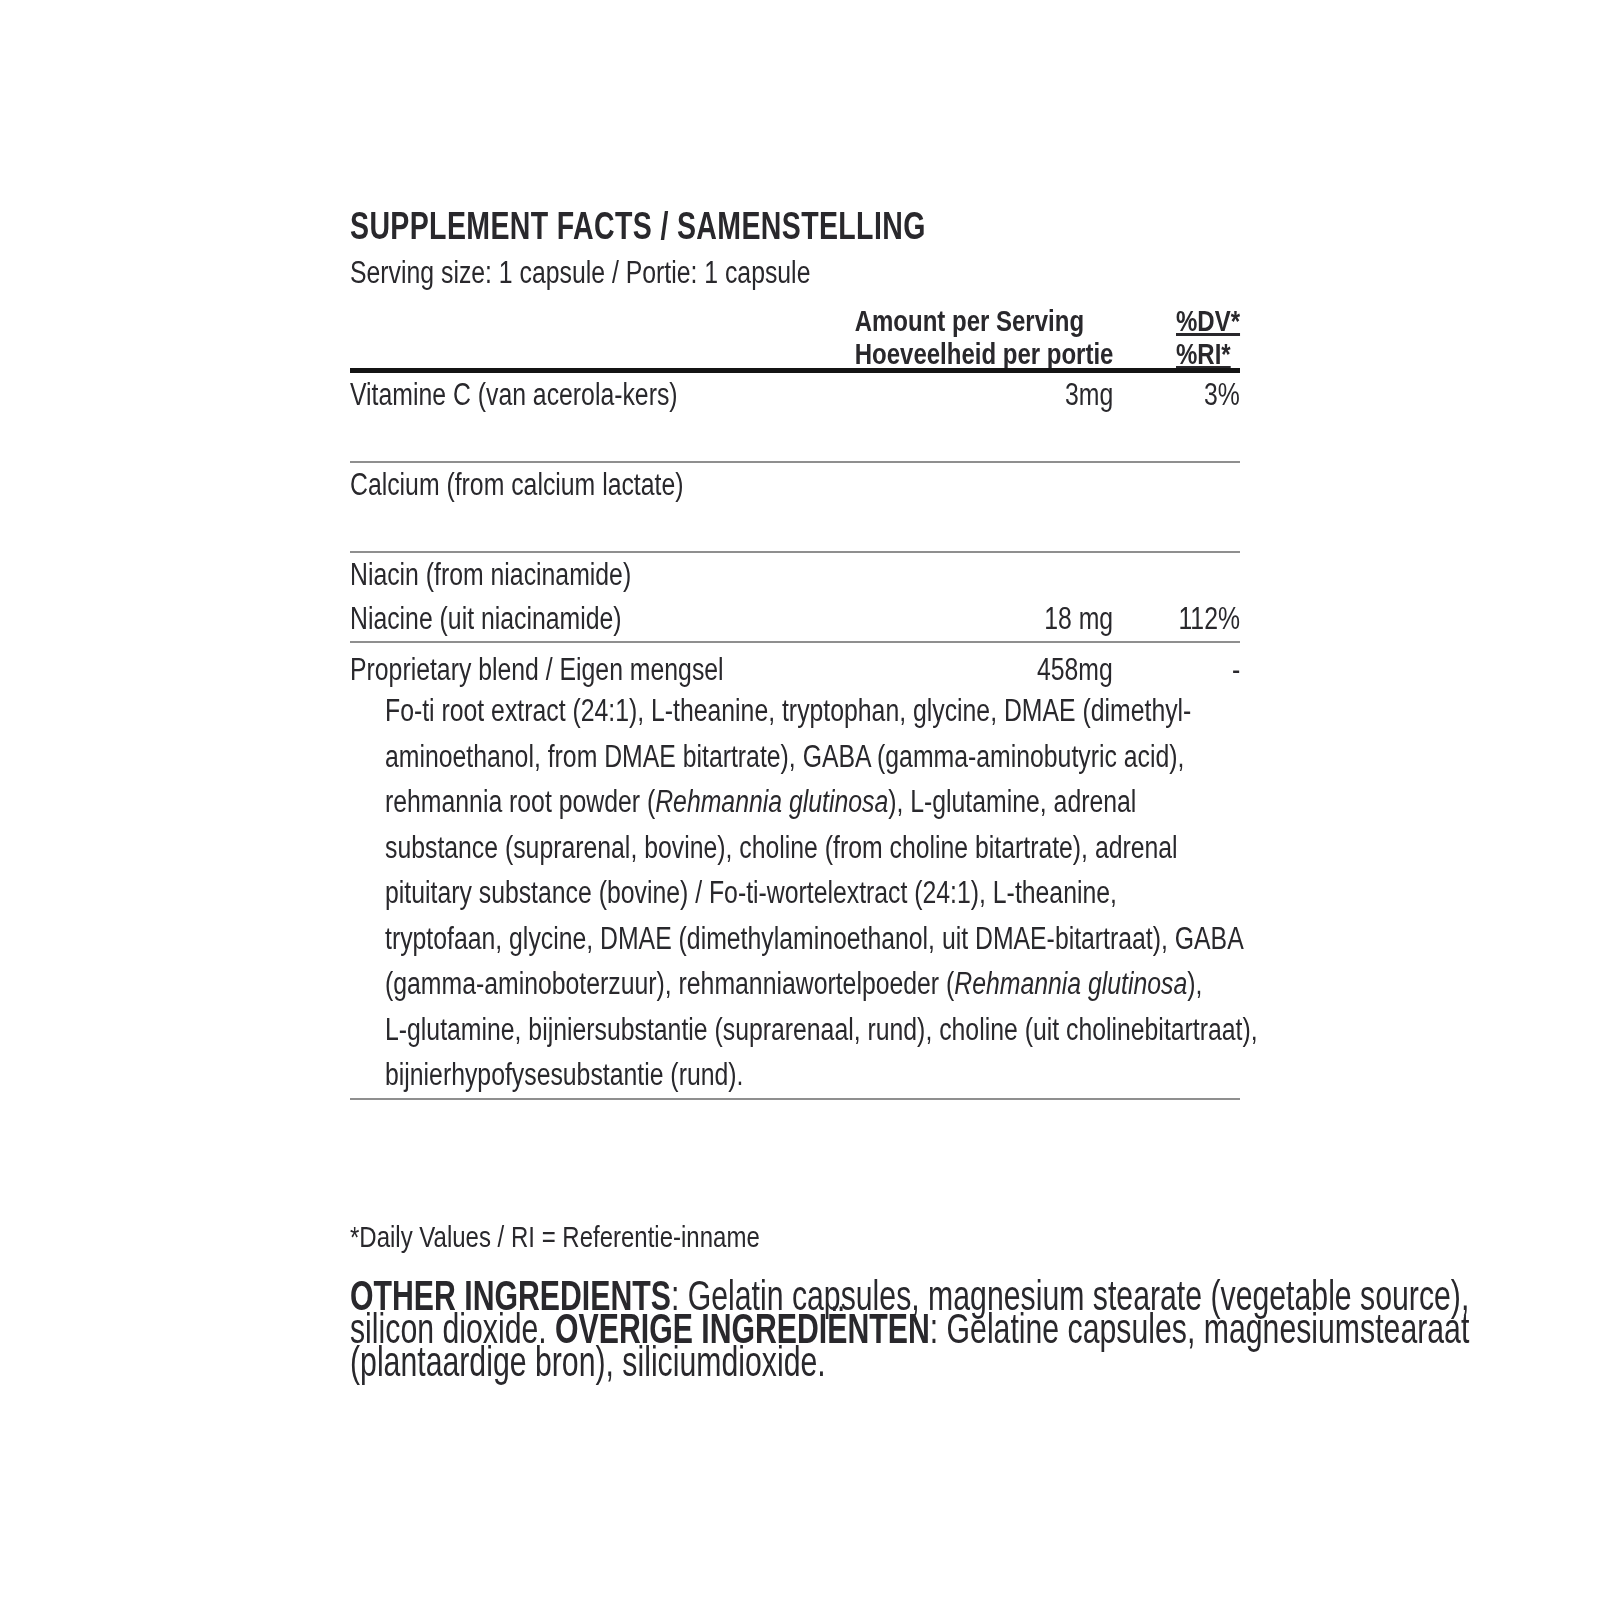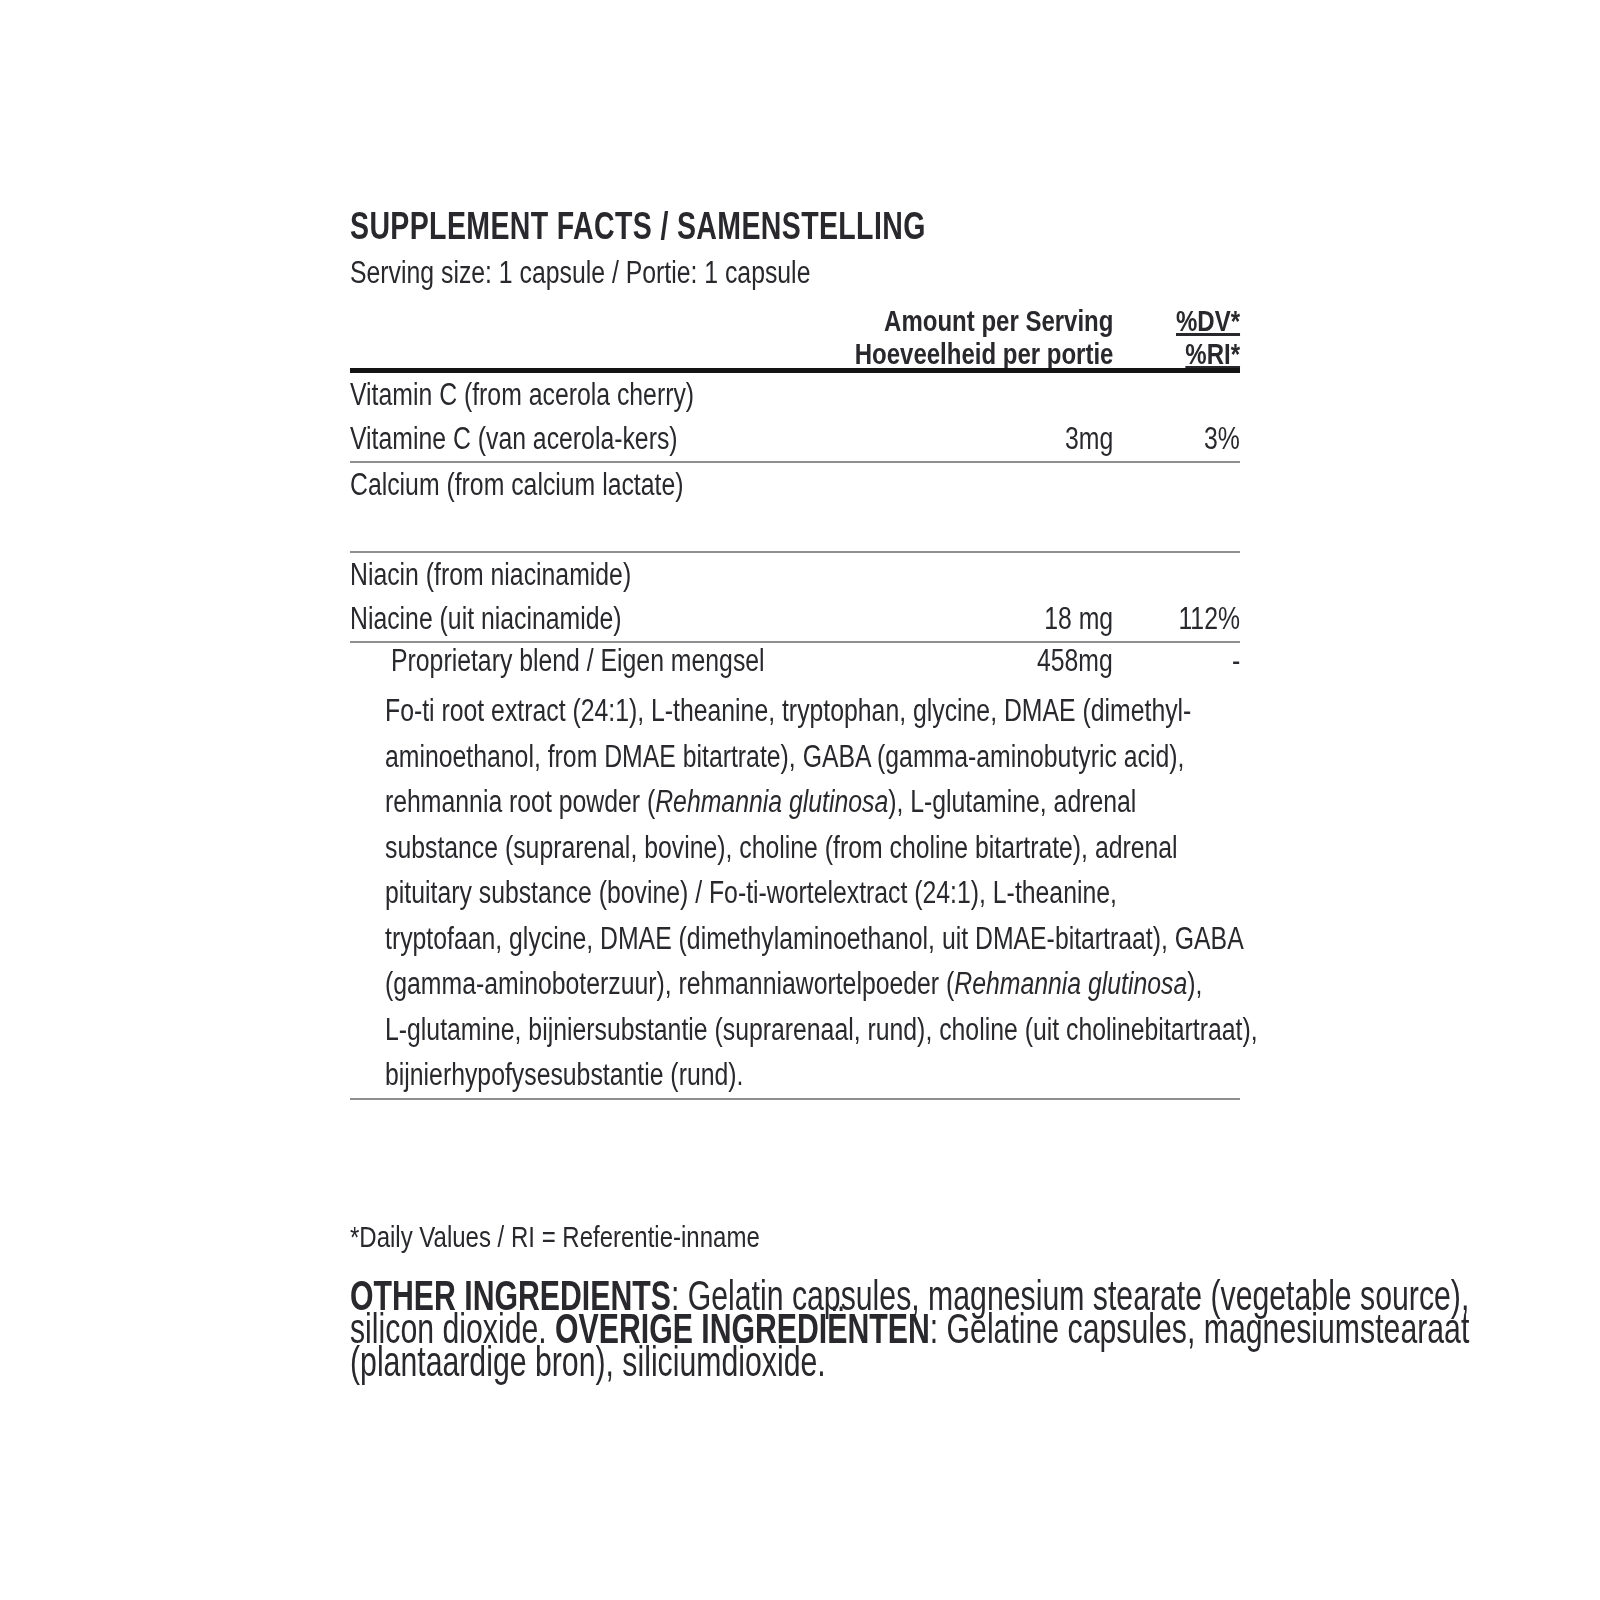--- a/index.html
+++ b/index.html
@@ -28,35 +28,35 @@
   .sxi-r{transform-origin:100% 50%;}
 
   .title{
     position:absolute;top:203px;left:0;
     font-size:38px;font-weight:bold;line-height:46px;letter-spacing:0.5px;
   }
   .serving{
     position:absolute;top:252px;left:0;
     font-size:31px;line-height:42px;
   }
-  .hdr{position:absolute;top:304px;text-align:right;font-weight:bold;font-size:30px;}
+  .hdr{position:absolute;top:304px;font-weight:bold;font-size:30px;}
   .hdr > div{line-height:33px;}
   .hdr-amount{right:127px;}
   .hdr-dv{right:0;text-decoration:underline;}
 
   .rule-heavy{position:absolute;top:368px;left:0;width:890px;height:5px;background:var(--rule-heavy);}
 
   .facts{position:absolute;top:373px;left:0;width:890px;font-size:31px;}
   .block{height:90px;border-bottom:2px solid var(--rule-light);box-sizing:border-box;}
   .bline-row{height:44px;display:flex;align-items:center;}
   .cell-name{flex:1 1 0;min-width:0;}
   .cell-amt{width:130px;flex:none;text-align:right;text-decoration:underline;}
   .cell-dv{width:127px;flex:none;text-align:right;}
 
-  .blend-row{height:45px;display:flex;align-items:flex-start;margin-left:41px;}
+  .blend-row{height:45px;display:flex;align-items:flex-end;}
   .blend-desc{padding-left:35px;border-bottom:2px solid var(--rule-light);}
   .dline{height:45.5px;line-height:45.5px;}
 
   .footnote{
     position:absolute;top:1216px;left:0;
     font-size:30px;line-height:42px;
   }
   .other{position:absolute;top:1279px;left:0;font-size:42px;}
   .other .oline{line-height:33px;}
   .other b{font-weight:bold;}
@@ -77,23 +77,20 @@
   <div class="hdr hdr-dv">
     <div class="sx sx-r">%DV*</div>
     <div class="sx sx-r">%RI*</div>
   </div>
 
   <div class="rule-heavy"></div>
 
   <div class="facts">
 
     <div class="block">
-      <div class="bline-row">
-        <div class="cell-name"><span class="sxi">Vitamin C (from acerola cherry)</span></div>
-      </div>
       <div class="bline-row">
         <div class="cell-name"><span class="sxi">Vitamine C (van acerola-kers)</span></div>
         <div class="cell-amt"><span class="sxi sxi-r">3mg</span></div>
         <div class="cell-dv"><span class="sxi sxi-r">3%</span></div>
       </div>
     </div>
 
     <div class="block">
       <div class="bline-row">
         <div class="cell-name"><span class="sxi">Calcium (from calcium lactate)</span></div>

